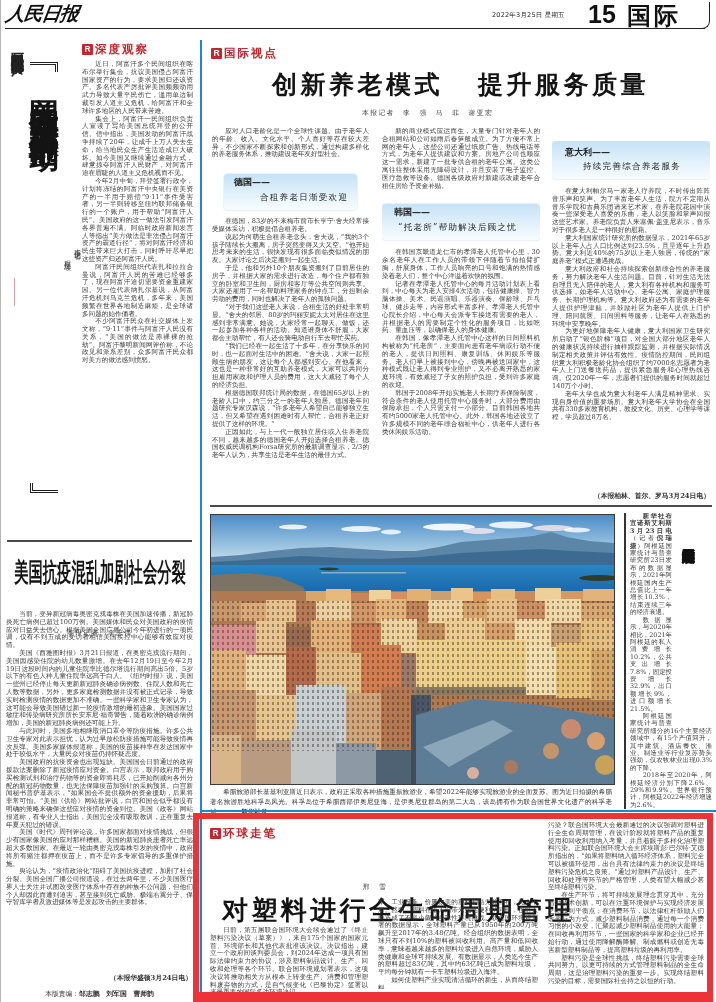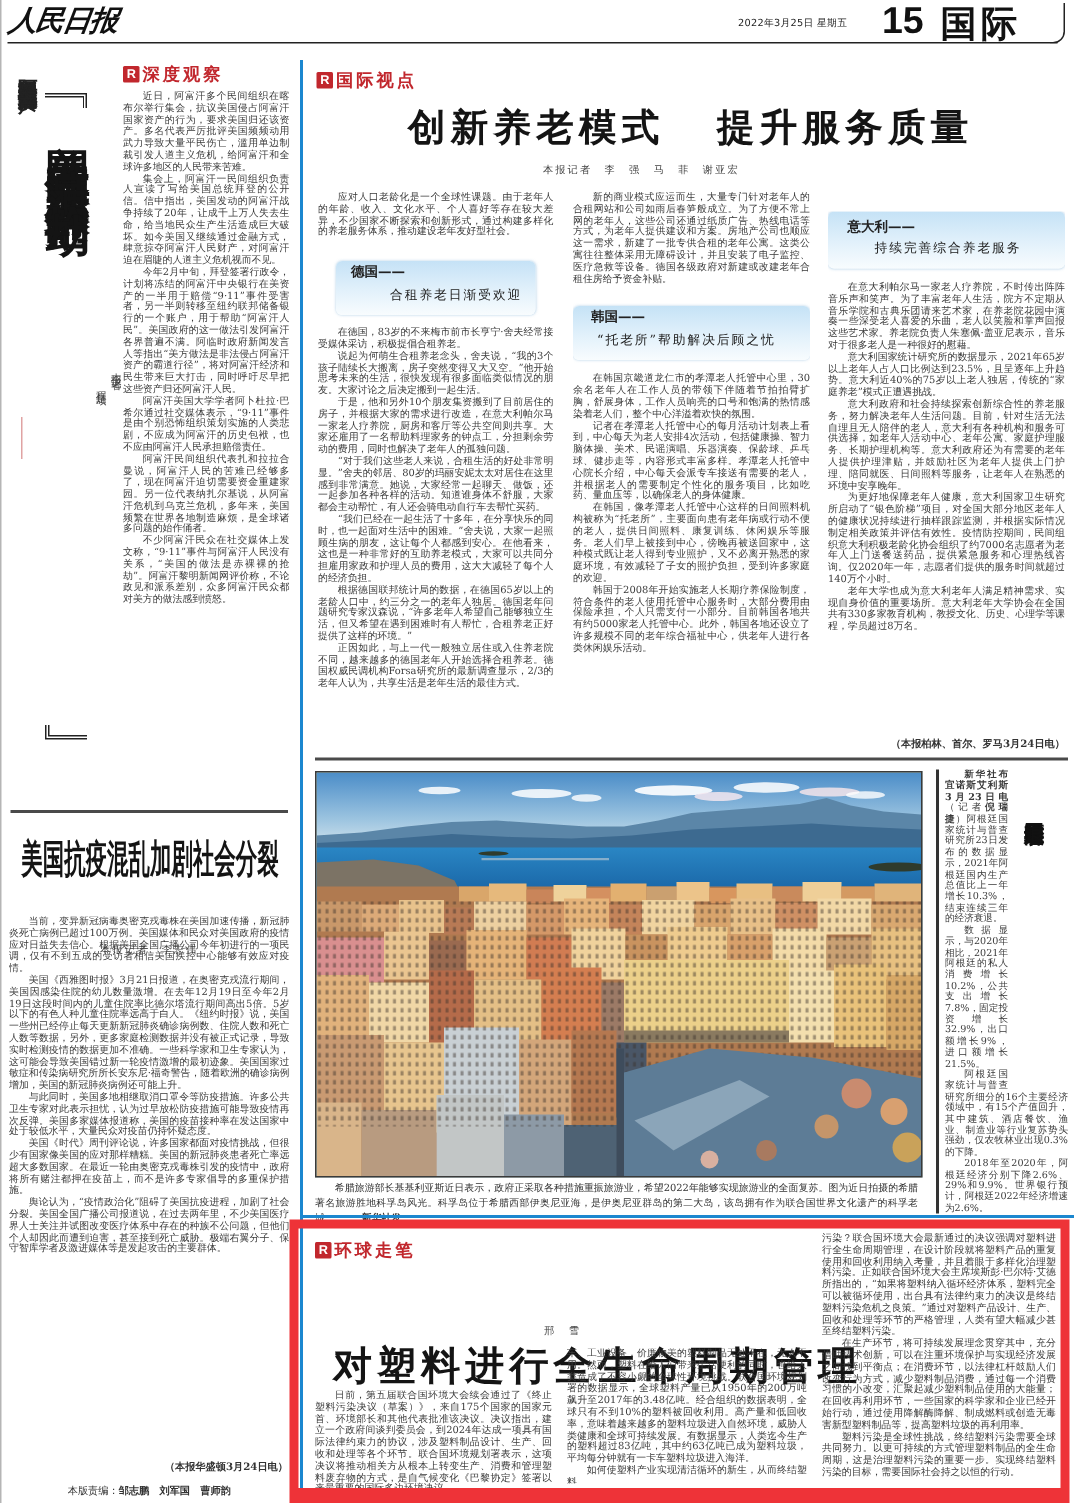--- a/index.html
+++ b/index.html
@@ -85,34 +85,34 @@
     </div>
   </div>
   <div class="label">
     <span class="r-icon">R</span>
     <span>深度观察</span>
   </div>
   <div class="body-text">
     <p>近日，阿富汗多个民间组织在喀布尔举行集会，抗议美国侵占阿富汗国家资产的行为，要求美国归还该资产。多名代表严厉批评美国频频动用武力导致大量平民伤亡，滥用单边制裁引发人道主义危机，给阿富汗和全球许多地区的人民带来苦难。</p>
     <p>集会上，阿富汗一民间组织负责人宣读了写给美国总统拜登的公开信。信中指出，美国发动的阿富汗战争持续了20年，让成千上万人失去生命，给当地民众生产生活造成巨大破坏。如今美国又继续通过金融方式，肆意掠夺阿富汗人民财产，对阿富汗迫在眉睫的人道主义危机视而不见。</p>
     <p>今年2月中旬，拜登签署行政令，计划将冻结的阿富汗中央银行在美资产的一半用于赔偿“9·11”事件受害者，另一半则转移至纽约联邦储备银行的一个账户，用于帮助“阿富汗人民”。美国政府的这一做法引发阿富汗各界普遍不满。阿临时政府新闻发言人等指出“美方做法是非法侵占阿富汗资产的霸道行径”，将对阿富汗经济和民生带来巨大打击，同时呼吁尽早把这些资产归还阿富汗人民。</p>
-    <p>阿富汗美国大学学者阿卜杜拉·巴希尔通过社交媒体表示，“9·11”事件是由个别恐怖组织策划实施的人类悲剧，不应成为阿富汗的历史包袱，也不应由阿富汗人民承担赔偿责任。</p>
     <p>阿富汗民间组织代表扎和拉拉合曼说，阿富汗人民的苦难已经够多了，现在阿富汗迫切需要资金重建家园。另一位代表纳扎尔基说，从阿富汗危机到乌克兰危机，多年来，美国频繁在世界各地制造麻烦，是全球诸多问题的始作俑者。</p>
     <p>不少阿富汗民众在社交媒体上发文称，“9·11”事件与阿富汗人民没有关系，“美国的做法是赤裸裸的抢劫”。阿富汗黎明新闻网评价称，不论政见和派系差别，众多阿富汗民众都对美方的做法感到愤怒。</p>
   </div>
 </article>
 
 <div class="abs rule" style="left:7px;top:540px;width:185px;height:1.5px"></div>
 <article>
   <div class="abs hl" style="left:99.5px;top:555px;font-size:26px;transform:translateX(-50%) scaleX(0.55);transform-origin:center">美国抗疫混乱加剧社会分裂</div>
   <div class="abs byline" style="left:6px;top:628px;width:187px;text-align:center">本报记者　李志伟</div>
   <div class="col body-text" style="left:6px;top:611px;width:187px;height:361px">
     <p>当前，变异新冠病毒奥密克戎毒株在美国加速传播，新冠肺炎死亡病例已超过100万例。美国媒体和民众对美国政府的疫情应对日益失去信心。根据美国全国广播公司今年初进行的一项民调，仅有不到五成的受访者相信美国疾控中心能够有效应对疫情。</p>
     <p>美国《西雅图时报》3月21日报道，在奥密克戎流行期间，美国因感染住院的幼儿数量激增。在去年12月19日至今年2月19日这段时间内的儿童住院率比德尔塔流行期间高出5倍。5岁以下的有色人种儿童住院率远高于白人。《纽约时报》说，美国一些州已经停止每天更新新冠肺炎确诊病例数、住院人数和死亡人数等数据，另外，更多家庭检测数据并没有被正式记录，导致实时检测疫情的数据更加不准确。一些科学家和卫生专家认为，这可能会导致美国错过新一轮疫情激增的最初迹象。美国国家过敏症和传染病研究所所长安东尼·福奇警告，随着欧洲的确诊病例增加，美国的新冠肺炎病例还可能上升。</p>
     <p>与此同时，美国多地相继取消口罩令等防疫措施。许多公共卫生专家对此表示担忧，认为过早放松防疫措施可能导致疫情再次反弹。美国多家媒体报道称，美国的疫苗接种率在发达国家中处于较低水平，大量民众对疫苗仍持怀疑态度。</p>
+    <p>美国政府的抗疫资金也出现短缺。美国国会日前通过的政府拨款法案删除了新冠疫情应对资金。白宫表示，联邦政府用于购买检测试剂和治疗药物等的资金即将耗尽，已开始削减向各州分配的新冠药物数量，也无法保障疫苗加强针的采购预算。白宫新闻秘书普萨基表示，“如果国会不提供额外的资金援助，后果将非常可怕。”美国《供给》网站批评说，白宫和国会似乎都没有明确的策略来确保这些应对疫情的资金到位。美国《政客》网站报道称，有专业人士指出，美国完全没有吸取教训，正在重复去年夏天犯过的错误。</p>
     <p>美国《时代》周刊评论说，许多国家都面对疫情挑战，但很少有国家像美国的应对那样糟糕。美国的新冠肺炎患者死亡率远超大多数国家。在最近一轮由奥密克戎毒株引发的疫情中，政府将所有赌注都押在疫苗上，而不是许多专家倡导的多重保护措施。</p>
     <p>舆论认为，“疫情政治化”阻碍了美国抗疫进程，加剧了社会分裂。美国全国广播公司报道说，在过去两年里，不少美国医疗界人士关注并试图改变医疗体系中存在的种族不公问题，但他们个人却因此而遭到迫害，甚至接到死亡威胁。极端右翼分子、保守智库学者及激进媒体等是发起攻击的主要群体。</p>
   </div>
   <div class="abs dateline" style="left:6px;top:973px;width:186px">（本报华盛顿3月24日电）</div>
 </article>
 <div class="abs" style="left:6px;top:989px;width:187px;text-align:center;font-size:6.8px;color:#333">
   <span>本版责编：</span><b>邹志鹏　刘军国　曹师韵</b>
 </div>
 
 <article>
@@ -125,21 +125,21 @@
   <div class="abs byline" style="left:362px;top:108px;width:200px;text-align:left">本报记者　李　强　马　菲　谢亚宏</div>
 
   <div class="col body-text" style="left:212px;top:128px;width:157px;height:372px">
     <p>应对人口老龄化是一个全球性课题。由于老年人的年龄、收入、文化水平、个人喜好等存在较大差异，不少国家不断探索和创新形式，通过构建多样化的养老服务体系，推动建设老年友好型社会。</p>
     <div class="subbox" style="margin:15px 12px 8px">
       <span class="country">德国——</span>
       <span class="theme" style="left:36px">合租养老日渐受欢迎</span>
     </div>
     <p>在德国，83岁的不来梅市前市长亨宁·舍夫经常接受媒体采访，积极提倡合租养老。</p>
     <p>说起为何萌生合租养老念头，舍夫说，“我的3个孩子陆续长大搬离，房子突然变得又大又空。”他开始思考未来的生活，很快发现有很多面临类似情况的朋友。大家讨论之后决定搬到一起生活。</p>
-    <p>于是，他和另外10个朋友集资搬到了目前居住的房子，并根据大家的需求进行改造，在意大利帕尔马一家老人疗养院，厨房和客厅等公共空间则共享。大家还雇用了一名帮助料理家务的钟点工，分担剩余劳动的费用，同时也解决了老年人的孤独问题。</p>
+    <p>于是，他和另外10个朋友集资搬到了目前居住的房子，并根据大家的需求进行改造，每个住户都有独立的卧室和卫生间，厨房和客厅等公共空间则共享。大家还雇用了一名帮助料理家务的钟点工，分担剩余劳动的费用，同时也解决了老年人的孤独问题。</p>
     <p>“对于我们这些老人来说，合租生活的好处非常明显。”舍夫的邻居、80岁的玛丽安妮太太对居住在这里感到非常满意。她说，大家经常一起聊天、做饭，还一起参加各种各样的活动。知道谁身体不舒服，大家都会主动帮忙，有人还会骑电动自行车去帮忙买药。</p>
     <p>“我们已经在一起生活了十多年，在分享快乐的同时，也一起面对生活中的困难。”舍夫说，大家一起照顾生病的朋友，这让每个人都感到安心。在他看来，这也是一种非常好的互助养老模式，大家可以共同分担雇用家政和护理人员的费用，这大大减轻了每个人的经济负担。</p>
     <p>根据德国联邦统计局的数据，在德国65岁以上的老龄人口中，约三分之一的老年人独居。德国老年问题研究专家汉森说，“许多老年人希望自己能够独立生活，但又希望在遇到困难时有人帮忙，合租养老正好提供了这样的环境。”</p>
     <p>正因如此，与上一代一般独立居住或入住养老院不同，越来越多的德国老年人开始选择合租养老。德国权威民调机构Forsa研究所的最新调查显示，2/3的老年人认为，共享生活是老年生活的最佳方式。</p>
   </div>
 
   <div class="col body-text" style="left:382px;top:128px;width:158px;height:372px">
     <p>新的商业模式应运而生，大量专门针对老年人的合租网站和公司如雨后春笋般成立。为了方便不常上网的老年人，这些公司还通过纸质广告、热线电话等方式，为老年人提供建议和方案。房地产公司也顺应这一需求，新建了一批专供合租的老年公寓。这类公寓往往整体采用无障碍设计，并且安装了电子监控、医疗急救等设备。德国各级政府对新建或改建老年合租住房给予资金补贴。</p>
     <div class="subbox" style="margin:14px 0 9px">
       <span class="country" style="left:12px">韩国——</span>

